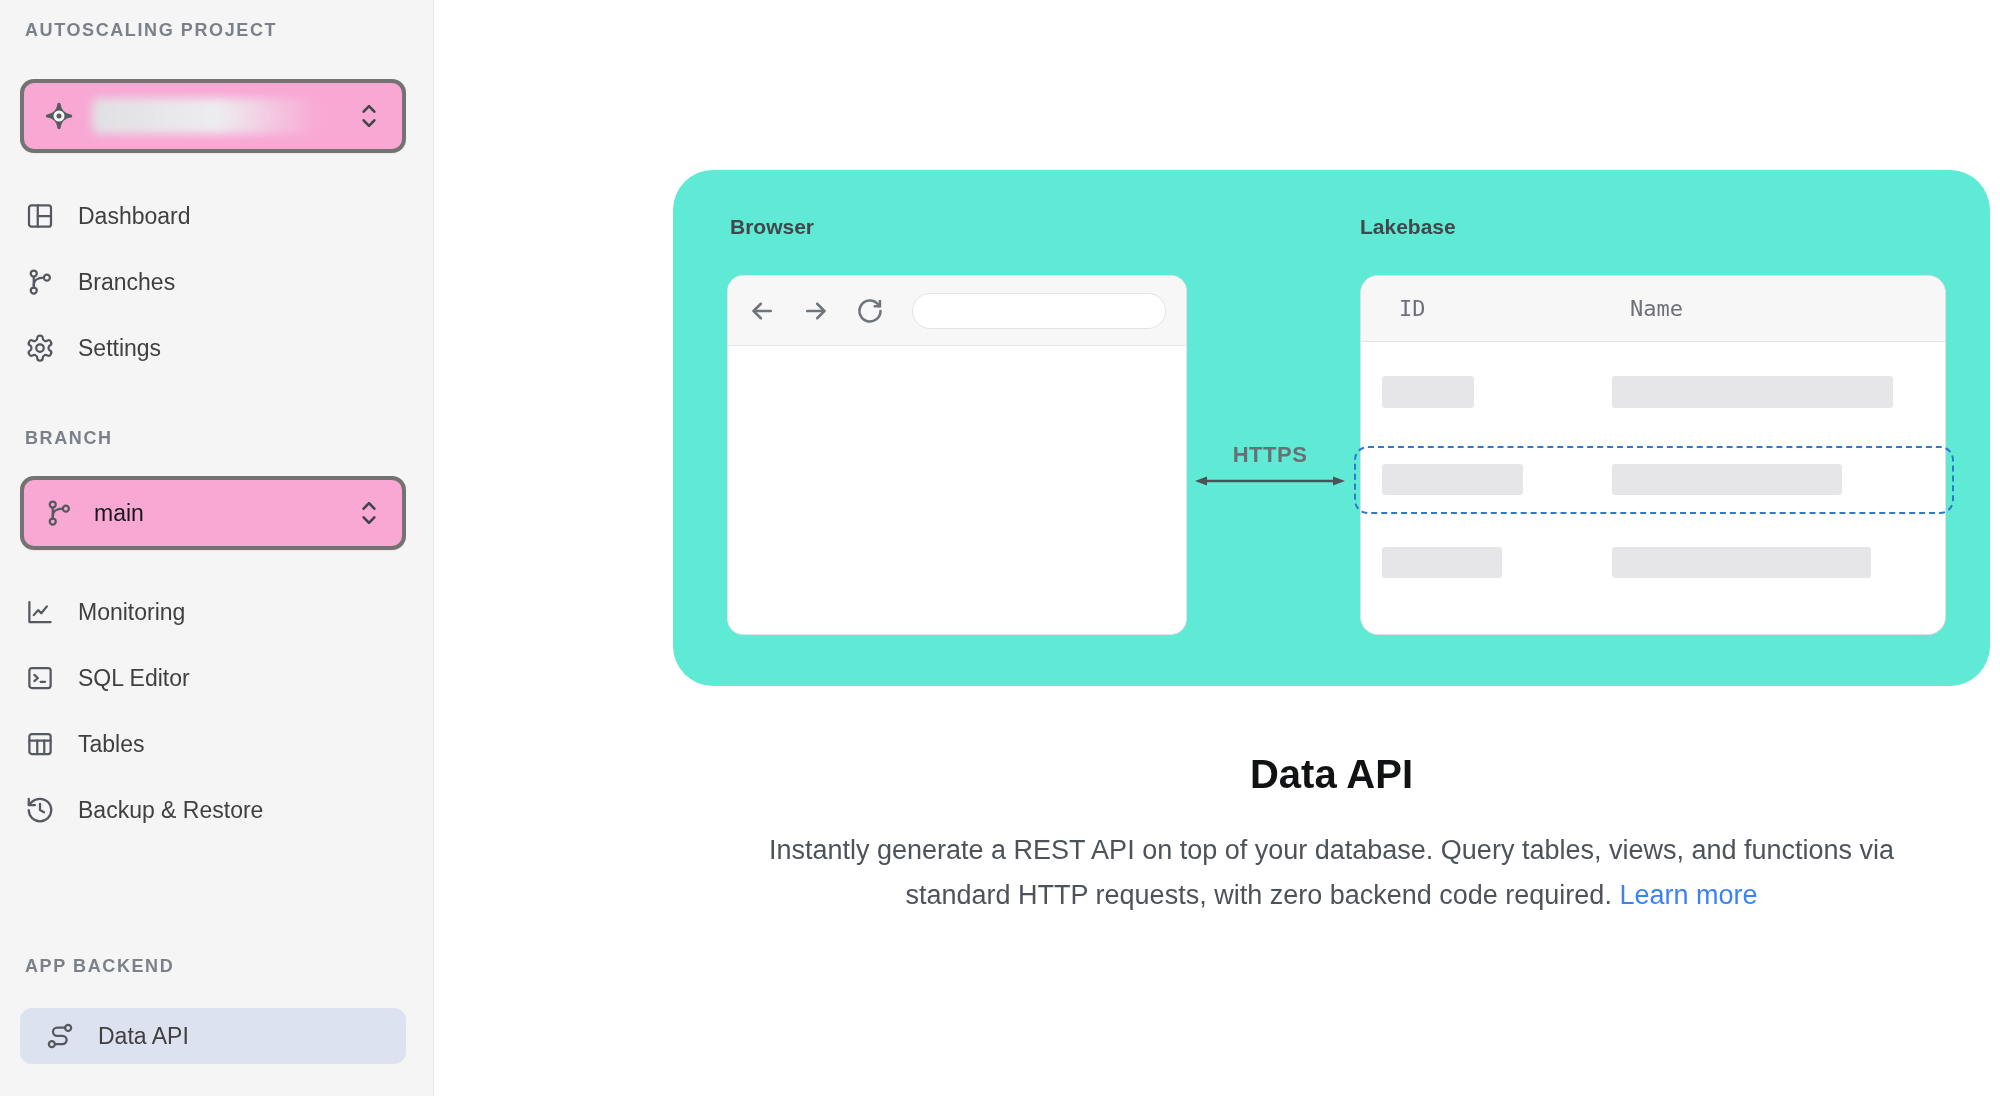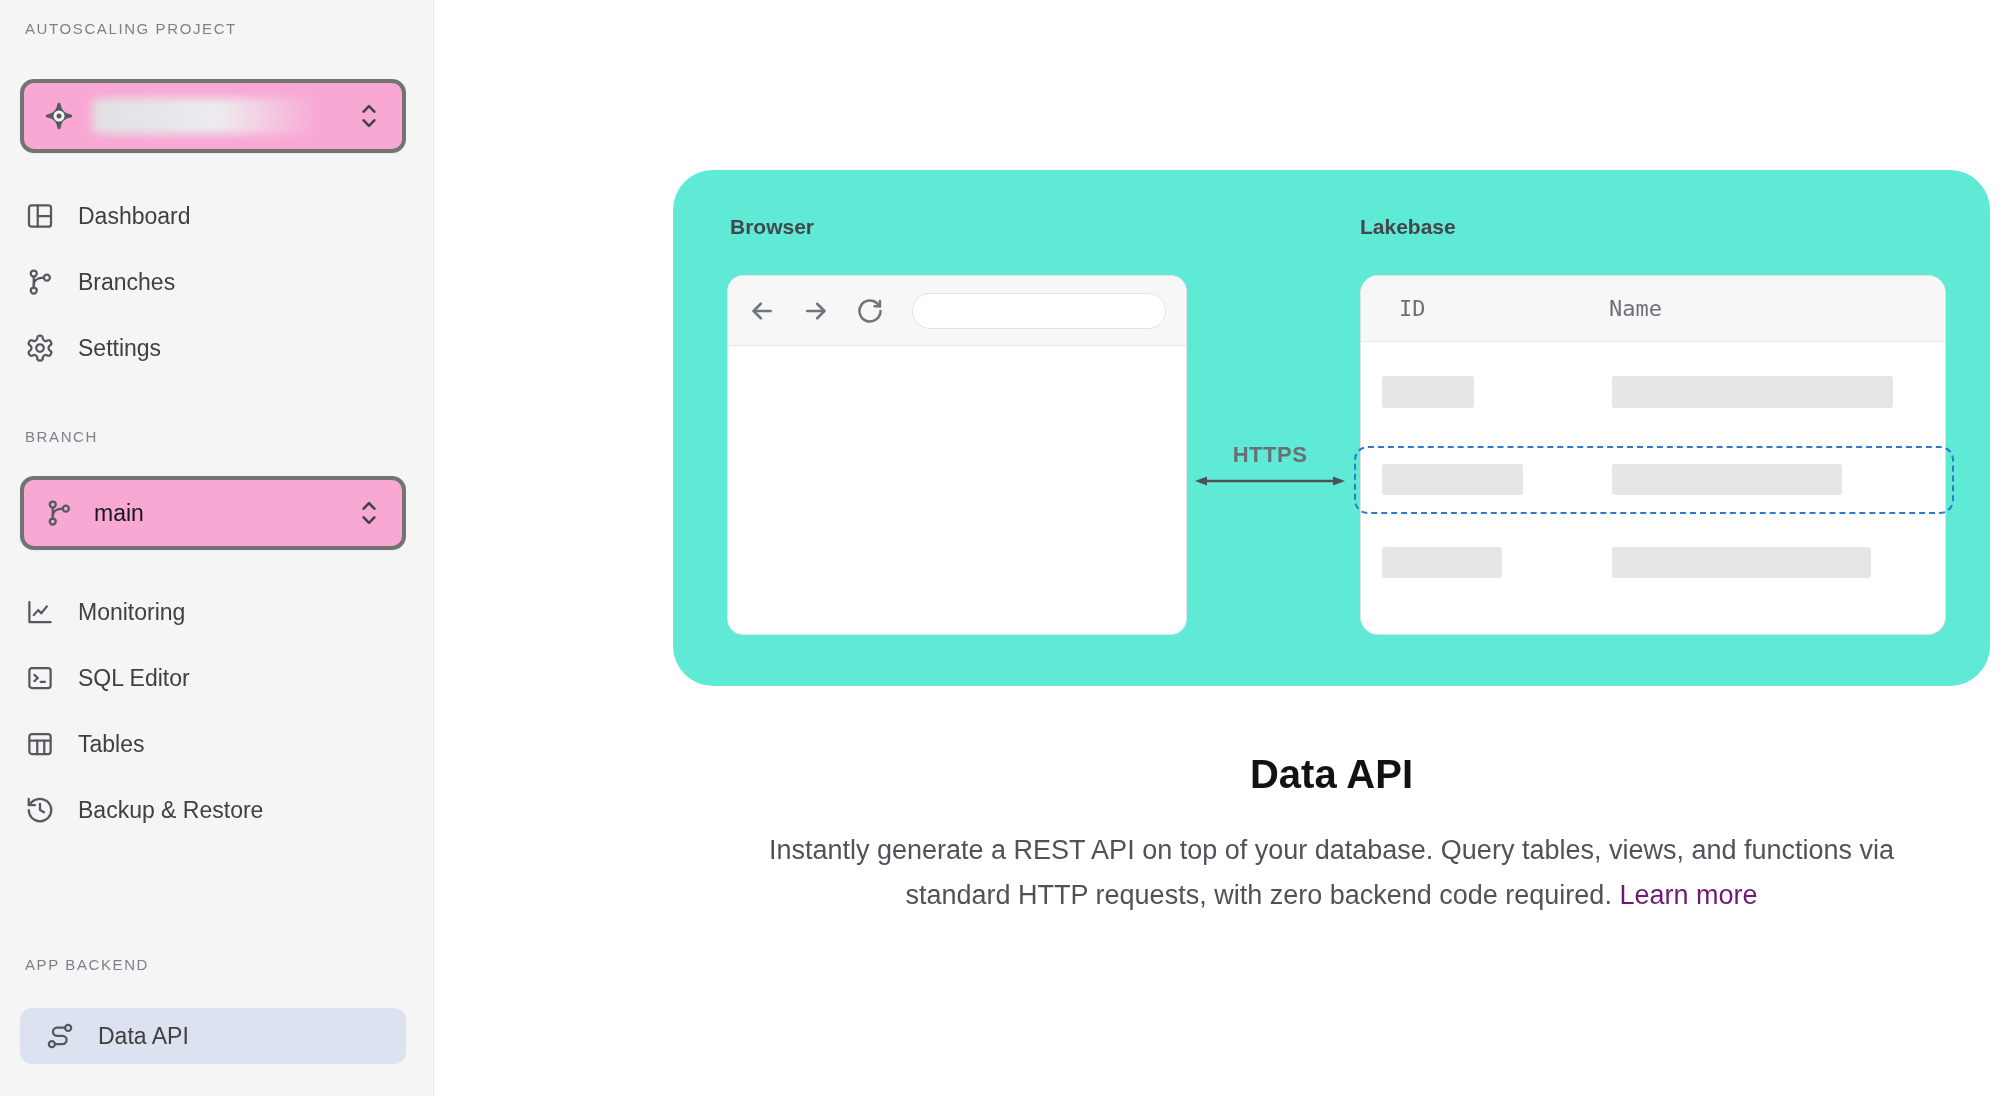--- a/index.html
+++ b/index.html
@@ -12,21 +12,21 @@
     color:#1d2025;
   }
 
   
   .sidebar {
     position:absolute; left:0; top:0; width:434px; height:1096px;
     background:#f5f5f6; border-right:1px solid #e7e7ea;
   }
   .section-label {
     position:absolute; left:25px; height:20px;
-    font-size:15px; font-weight:400; letter-spacing:1.6px;
+    font-size:18px; font-weight:700; letter-spacing:1.6px;
     color:#7c8189; white-space:nowrap;
   }
   .selector {
     position:absolute; left:20px; width:386px; height:74px;
     background:#f9a8d4; border:4px solid #737373; border-radius:14px;
     box-shadow:0 1px 2px rgba(20,20,30,0.05);
     display:flex; align-items:center; padding:0 20px; cursor:pointer;
   }
   .selector .sel-icon { width:30px; height:30px; flex:none; }
   .sel-blur {
@@ -77,39 +77,39 @@
 
   .lakebase-window {
     position:absolute; left:687px; top:105px; width:586px; height:360px;
     background:#ffffff; border:1.5px solid #dfe0e4; border-radius:18px;
   }
   .lb-header {
     position:absolute; left:0; top:0; right:0; height:66px;
     background:#f7f7f8; border-bottom:1.5px solid #e7e8eb;
     border-radius:17px 17px 0 0;
     display:flex; align-items:center; padding-left:38px;
-    font-family:"DejaVu Sans Mono", monospace; font-size:22px; color:#6d7177;
+    font-family:"DejaVu Sans Mono", monospace; font-size:22px; color:#6d7177;gap:21px;
   }
   .lb-col-id { width:210px; }
   .skel { position:absolute; background:#e6e6e8; border-radius:3px; }
   .dashed-row {
     position:absolute; left:-7px; top:170px; width:600px; height:68px;
     border:2.5px dashed #3178c6; border-radius:14px;
   }
   .https-group {
     position:absolute; left:521px; top:272px; width:152px; text-align:center;
   }
   .https-label { font-size:22px; font-weight:700; color:#6a6f76; letter-spacing:0.5px; }
   .https-arrow { margin-top:5px; }
 
   
   .hero { position:absolute; left:673px; top:750px; width:1317px; text-align:center; }
   .hero h1 { font-size:40px; line-height:48px; font-weight:700; color:#101214; }
   .hero p  { margin-top:30px; font-size:27px; line-height:45px; color:#4e535a; }
-  .learn-more { color:#701a75; text-decoration:none; cursor:pointer; }
+  .learn-more { color:#3b82f6; text-decoration:none; cursor:pointer; }
   .enable-btn {
     margin-top:48px; height:84px; padding:0 45px;
     background:#2673b6; color:#ffffff; border:none; border-radius:10px;
     font-family:"Liberation Sans", sans-serif; font-size:27px; font-weight:700;
     cursor:pointer;
   }
 
   svg { display:block; }
 </style>
 </head>

